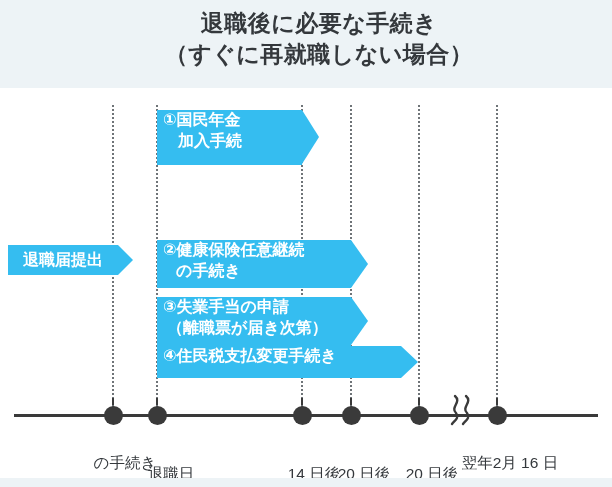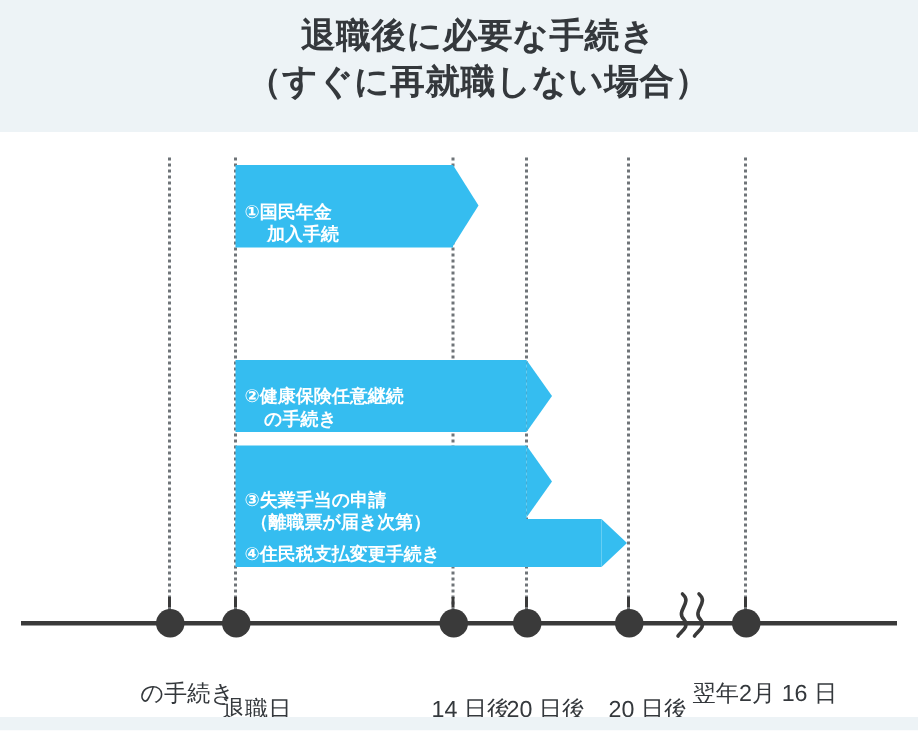--- a/index.html
+++ b/index.html
@@ -33,23 +33,23 @@
   .gridline{
     position:absolute;top:17px;width:0;height:310px;
     border-left:2px dotted #6f7478;
   }
 
   
   .arrow{
     position:absolute;
     background:#35bdf0;
     color:#ffffff;
-    font-size:12px;font-weight:bold;line-height:1.30;
+    font-size:16px;font-weight:bold;line-height:1.30;
     box-sizing:border-box;
-    display:flex;align-items:flex-end;
+    display:flex;align-items:flex-start;
     white-space:pre;
     letter-spacing:0px;
   }
   .arrow .txt{position:relative;z-index:2;padding-left:6px;}
   .arrow::after{
     content:"";position:absolute;right:-17px;top:0;
     width:0;height:0;
     border-top:var(--half) solid transparent;
     border-bottom:var(--half) solid transparent;
     border-left:17px solid #35bdf0;
@@ -116,20 +116,23 @@
 
   <div class="plot">
 
     <div class="gridline" style="left:112px;"></div>
     <div class="gridline" style="left:156px;"></div>
     <div class="gridline" style="left:301px;"></div>
     <div class="gridline" style="left:350px;"></div>
     <div class="gridline" style="left:418px;"></div>
     <div class="gridline" style="left:496px;"></div>
 
+    <div class="tag" style="left:8px;top:157px;width:110px;height:30px;">
+      <span>退職届提出</span>
+    </div>
 
     <div class="arrow" style="left:157px;top:22px;width:145px;height:55px;--half:27.5px;">
       <span class="txt"><span>①国民年金</span>
 <span style="padding-left:15px;">加入手続</span></span>
     </div>
 
 
     <div class="arrow" style="left:157px;top:152px;width:194px;height:48px;--half:24px;">
       <span class="txt"><span>②健康保険任意継続</span>
 <span style="padding-left:13px;">の手続き</span></span>

